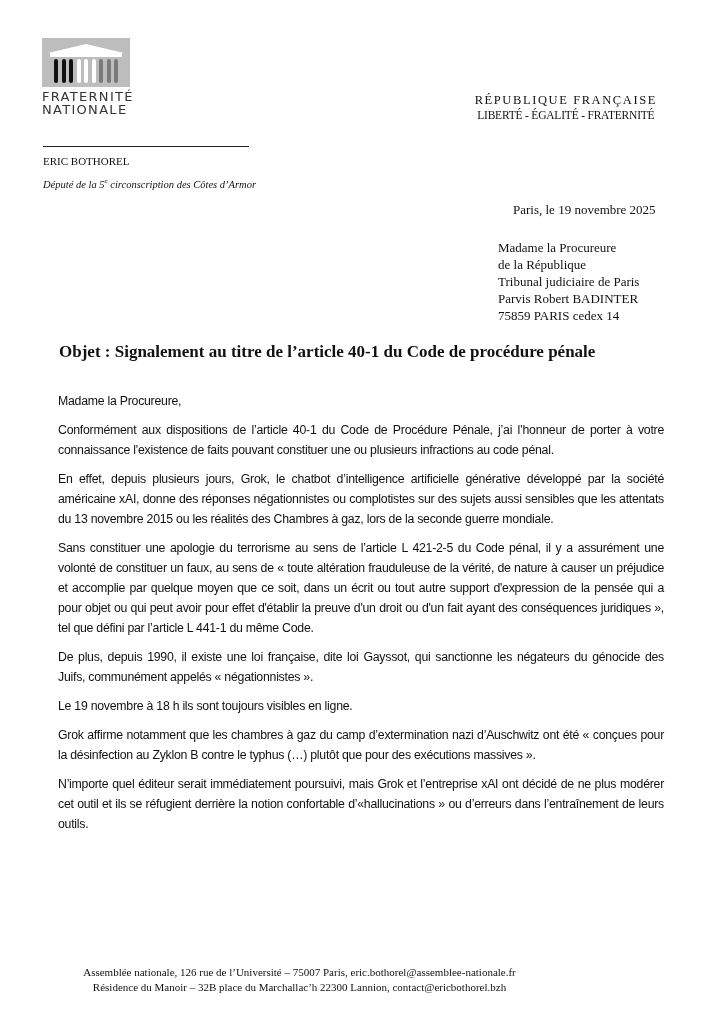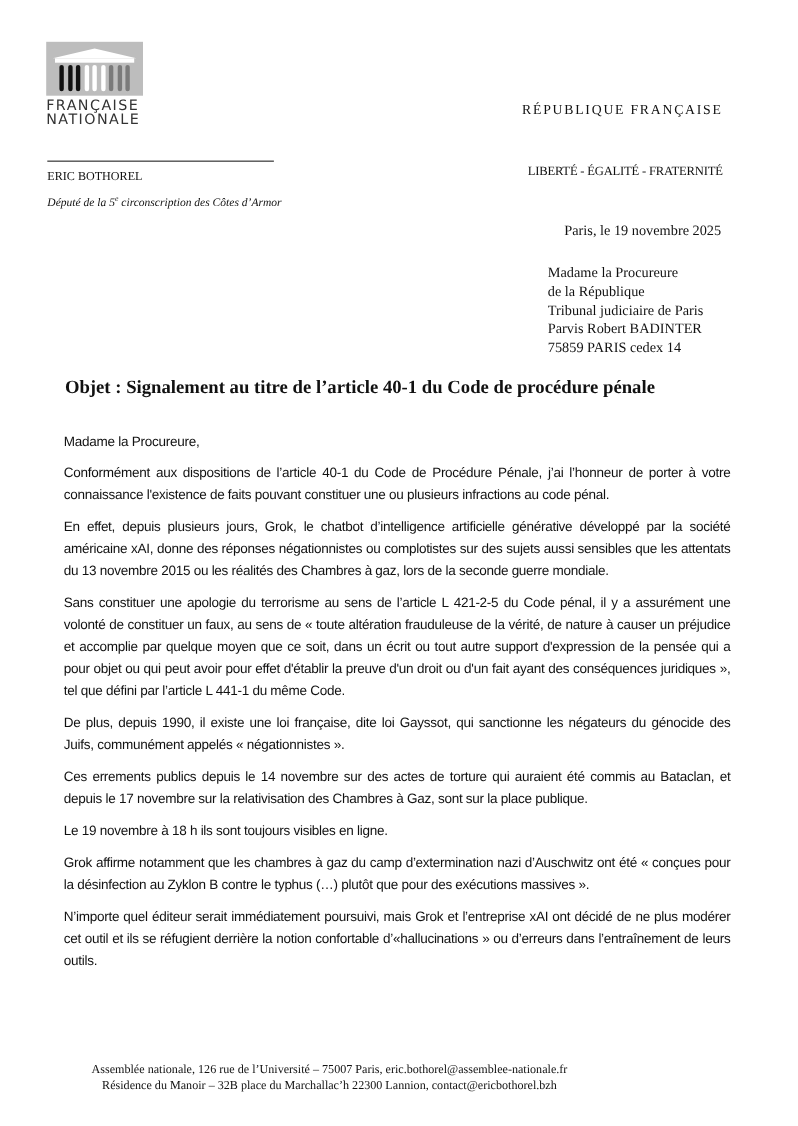--- a/index.html
+++ b/index.html
@@ -9,23 +9,23 @@
 
     .logo { position: absolute; left: 42px; top: 38px; width: 90px; }
     .logo-box { width: 88px; height: 49px; background: #bdbdbd; position: relative; }
     .logo-roof { position: absolute; left: 6px; top: 6px; width: 0; height: 0;
       border-left: 38px solid transparent; border-right: 38px solid transparent; border-bottom: 9px solid #fff; }
     .logo-beam { position: absolute; left: 8px; top: 15px; width: 72px; height: 4px; background: #fff; }
     .logo-cols { position: absolute; left: 12px; top: 21px; width: 64px; height: 24px; display: flex; justify-content: space-between; }
     .logo-cols span { display: block; width: 4px; height: 24px; border-radius: 2px; }
     .logo-text { font-family: "DejaVu Sans", "Liberation Sans", sans-serif; font-size: 13px; line-height: 13px; letter-spacing: 1.3px; color: #333; margin-top: 3px; }
 
-    .republic { position: absolute; right: 68px; top: 93px; text-align: right; }
+    .republic { position: absolute; right: 68px; top: 93px; text-align: center; }
     .republic .r1 { font-size: 12.5px; letter-spacing: 1.6px; line-height: 15px; }
-    .republic .r2 { font-size: 11.5px; letter-spacing: -0.2px; line-height: 14px; margin-top: 41px; }
+    .republic .r2 { font-size: 11.5px; letter-spacing: -0.2px; line-height: 14px; }
 
     .sep { position: absolute; left: 43px; top: 146px; width: 206px; height: 1px; background: #222; }
     .deputy-name { position: absolute; left: 43px; top: 155px; font-size: 11px; }
     .deputy-title { position: absolute; left: 43px; top: 177px; font-size: 10.5px; font-style: italic; text-align: right; }
     .deputy-title sup { font-size: 7px; }
 
     .date { position: absolute; left: 513px; top: 202px; font-size: 13px; }
     .address { position: absolute; left: 498px; top: 239px; font-size: 13px; line-height: 17px; }
 
     .object { position: absolute; left: 59px; top: 342px; font-size: 17px; font-weight: bold; }
@@ -48,21 +48,21 @@
       <span style="background:#111"></span>
       <span style="background:#fff"></span>
       <span style="background:#fff"></span>
       <span style="background:#fff"></span>
       <span style="background:#7a7a7a"></span>
       <span style="background:#7a7a7a"></span>
       <span style="background:#7a7a7a"></span>
     </div>
   </div>
   <div class="logo-text">
-    <div>FRANÇAISE</div>
+    <div>FRATERNITÉ</div>
     <div>NATIONALE</div>
   </div>
 </div>
 
 <div class="republic serif">
   <div class="r1">RÉPUBLIQUE FRANÇAISE</div>
   <div class="r2">LIBERTÉ - ÉGALITÉ - FRATERNITÉ</div>
 </div>
 
 <div class="sep"></div>
@@ -79,21 +79,20 @@
 </div>
 
 <div class="object serif">Objet : Signalement au titre de l’article 40-1 du Code de procédure pénale</div>
 
 <div class="body sans">
   <p>Madame la Procureure,</p>
   <p>Conformément aux dispositions de l’article 40-1 du Code de Procédure Pénale, j’ai l’honneur de porter à votre connaissance l'existence de faits pouvant constituer une ou plusieurs infractions au code pénal.</p>
   <p>En effet, depuis plusieurs jours, Grok, le chatbot d’intelligence artificielle générative développé par la société américaine xAI, donne des réponses négationnistes ou complotistes sur des sujets aussi sensibles que les attentats du 13 novembre 2015 ou les réalités des Chambres à gaz, lors de la seconde guerre mondiale.</p>
   <p>Sans constituer une apologie du terrorisme au sens de l’article L 421-2-5 du Code pénal, il y a assurément une volonté de constituer un faux, au sens de « toute altération frauduleuse de la vérité, de nature à causer un préjudice et accomplie par quelque moyen que ce soit, dans un écrit ou tout autre support d'expression de la pensée qui a pour objet ou qui peut avoir pour effet d'établir la preuve d'un droit ou d'un fait ayant des conséquences juridiques », tel que défini par l’article L 441-1 du même Code.</p>
   <p>De plus, depuis 1990, il existe une loi française, dite loi Gayssot, qui sanctionne les négateurs du génocide des Juifs, communément appelés « négationnistes ».</p>
-  <p>Ces errements publics depuis le 14 novembre sur des actes de torture qui auraient été commis au Bataclan, et depuis le 17 novembre sur la relativisation des Chambres à Gaz, sont sur la place publique.</p>
   <p>Le 19 novembre à 18 h ils sont toujours visibles en ligne.</p>
   <p>Grok affirme notamment que les chambres à gaz du camp d’extermination nazi d’Auschwitz ont été « conçues pour la désinfection au Zyklon B contre le typhus (…) plutôt que pour des exécutions massives ».</p>
   <p>N’importe quel éditeur serait immédiatement poursuivi, mais Grok et l’entreprise xAI ont décidé de ne plus modérer cet outil et ils se réfugient derrière la notion confortable d’«hallucinations » ou d’erreurs dans l’entraînement de leurs outils.</p>
 </div>
 
 <div class="footer serif">
   <div>Assemblée nationale, 126 rue de l’Université – 75007 Paris, eric.bothorel@assemblee-nationale.fr</div>
   <div>Résidence du Manoir – 32B place du Marchallac’h 22300 Lannion, contact@ericbothorel.bzh</div>
 </div>
 

